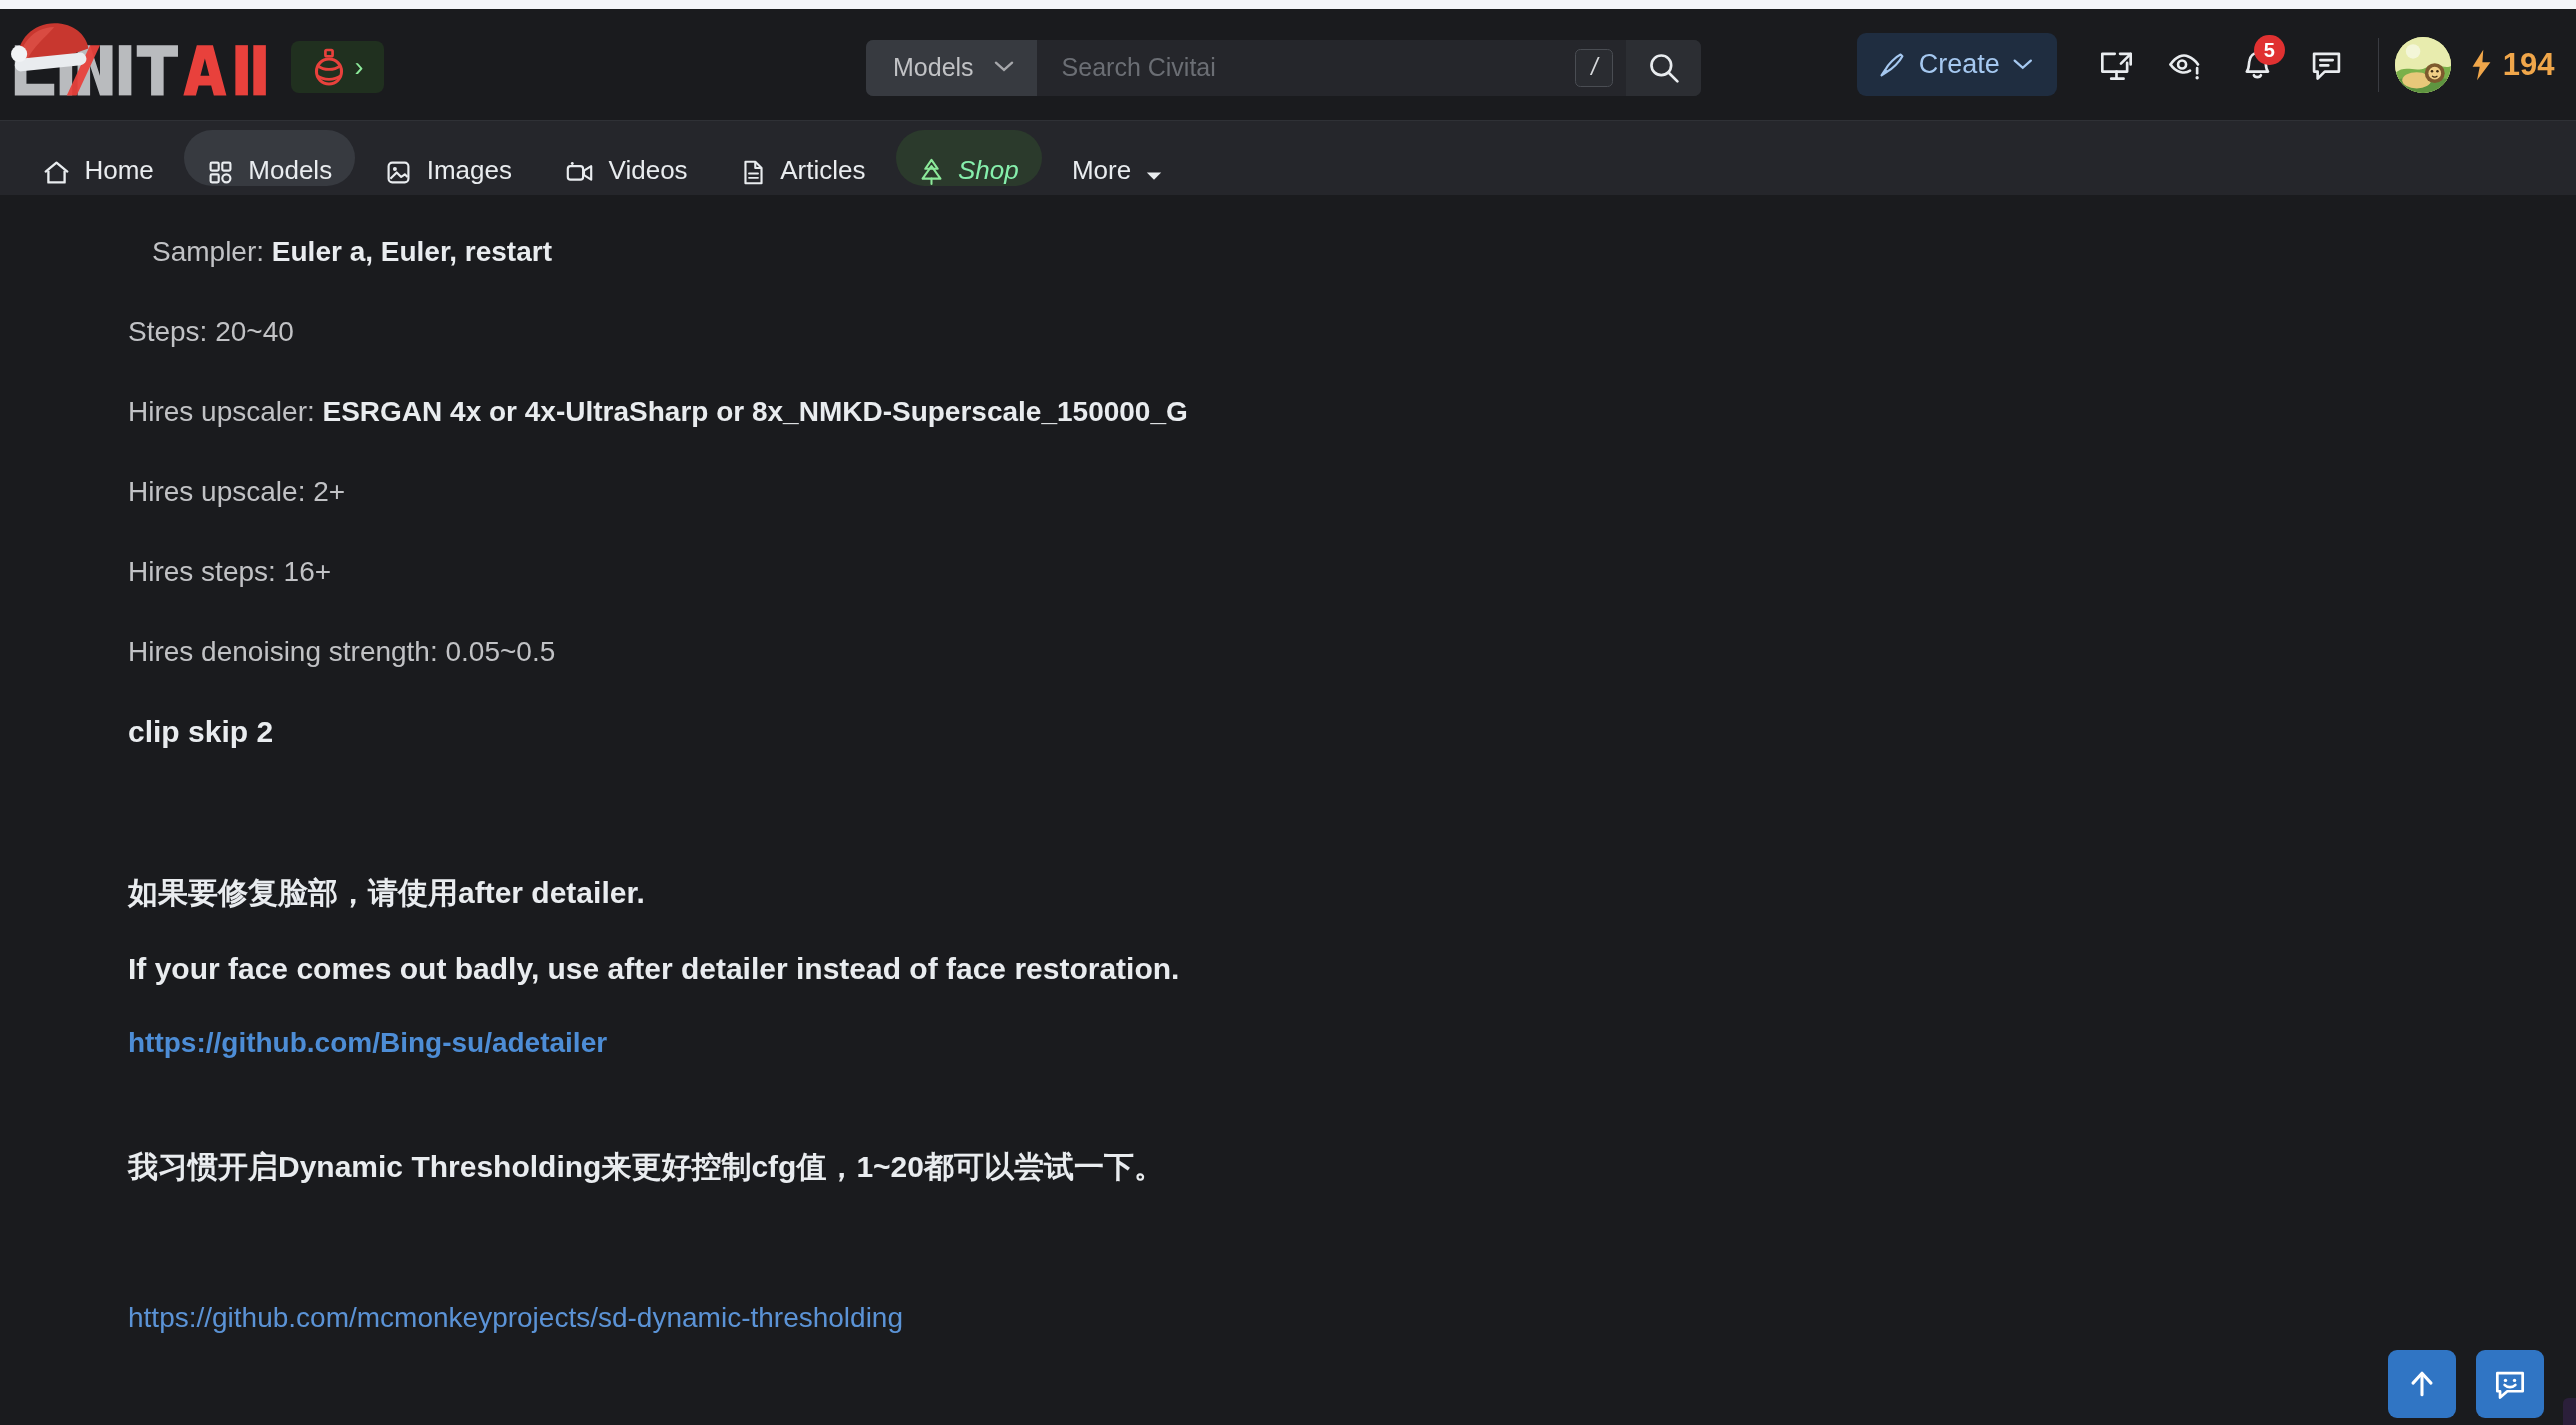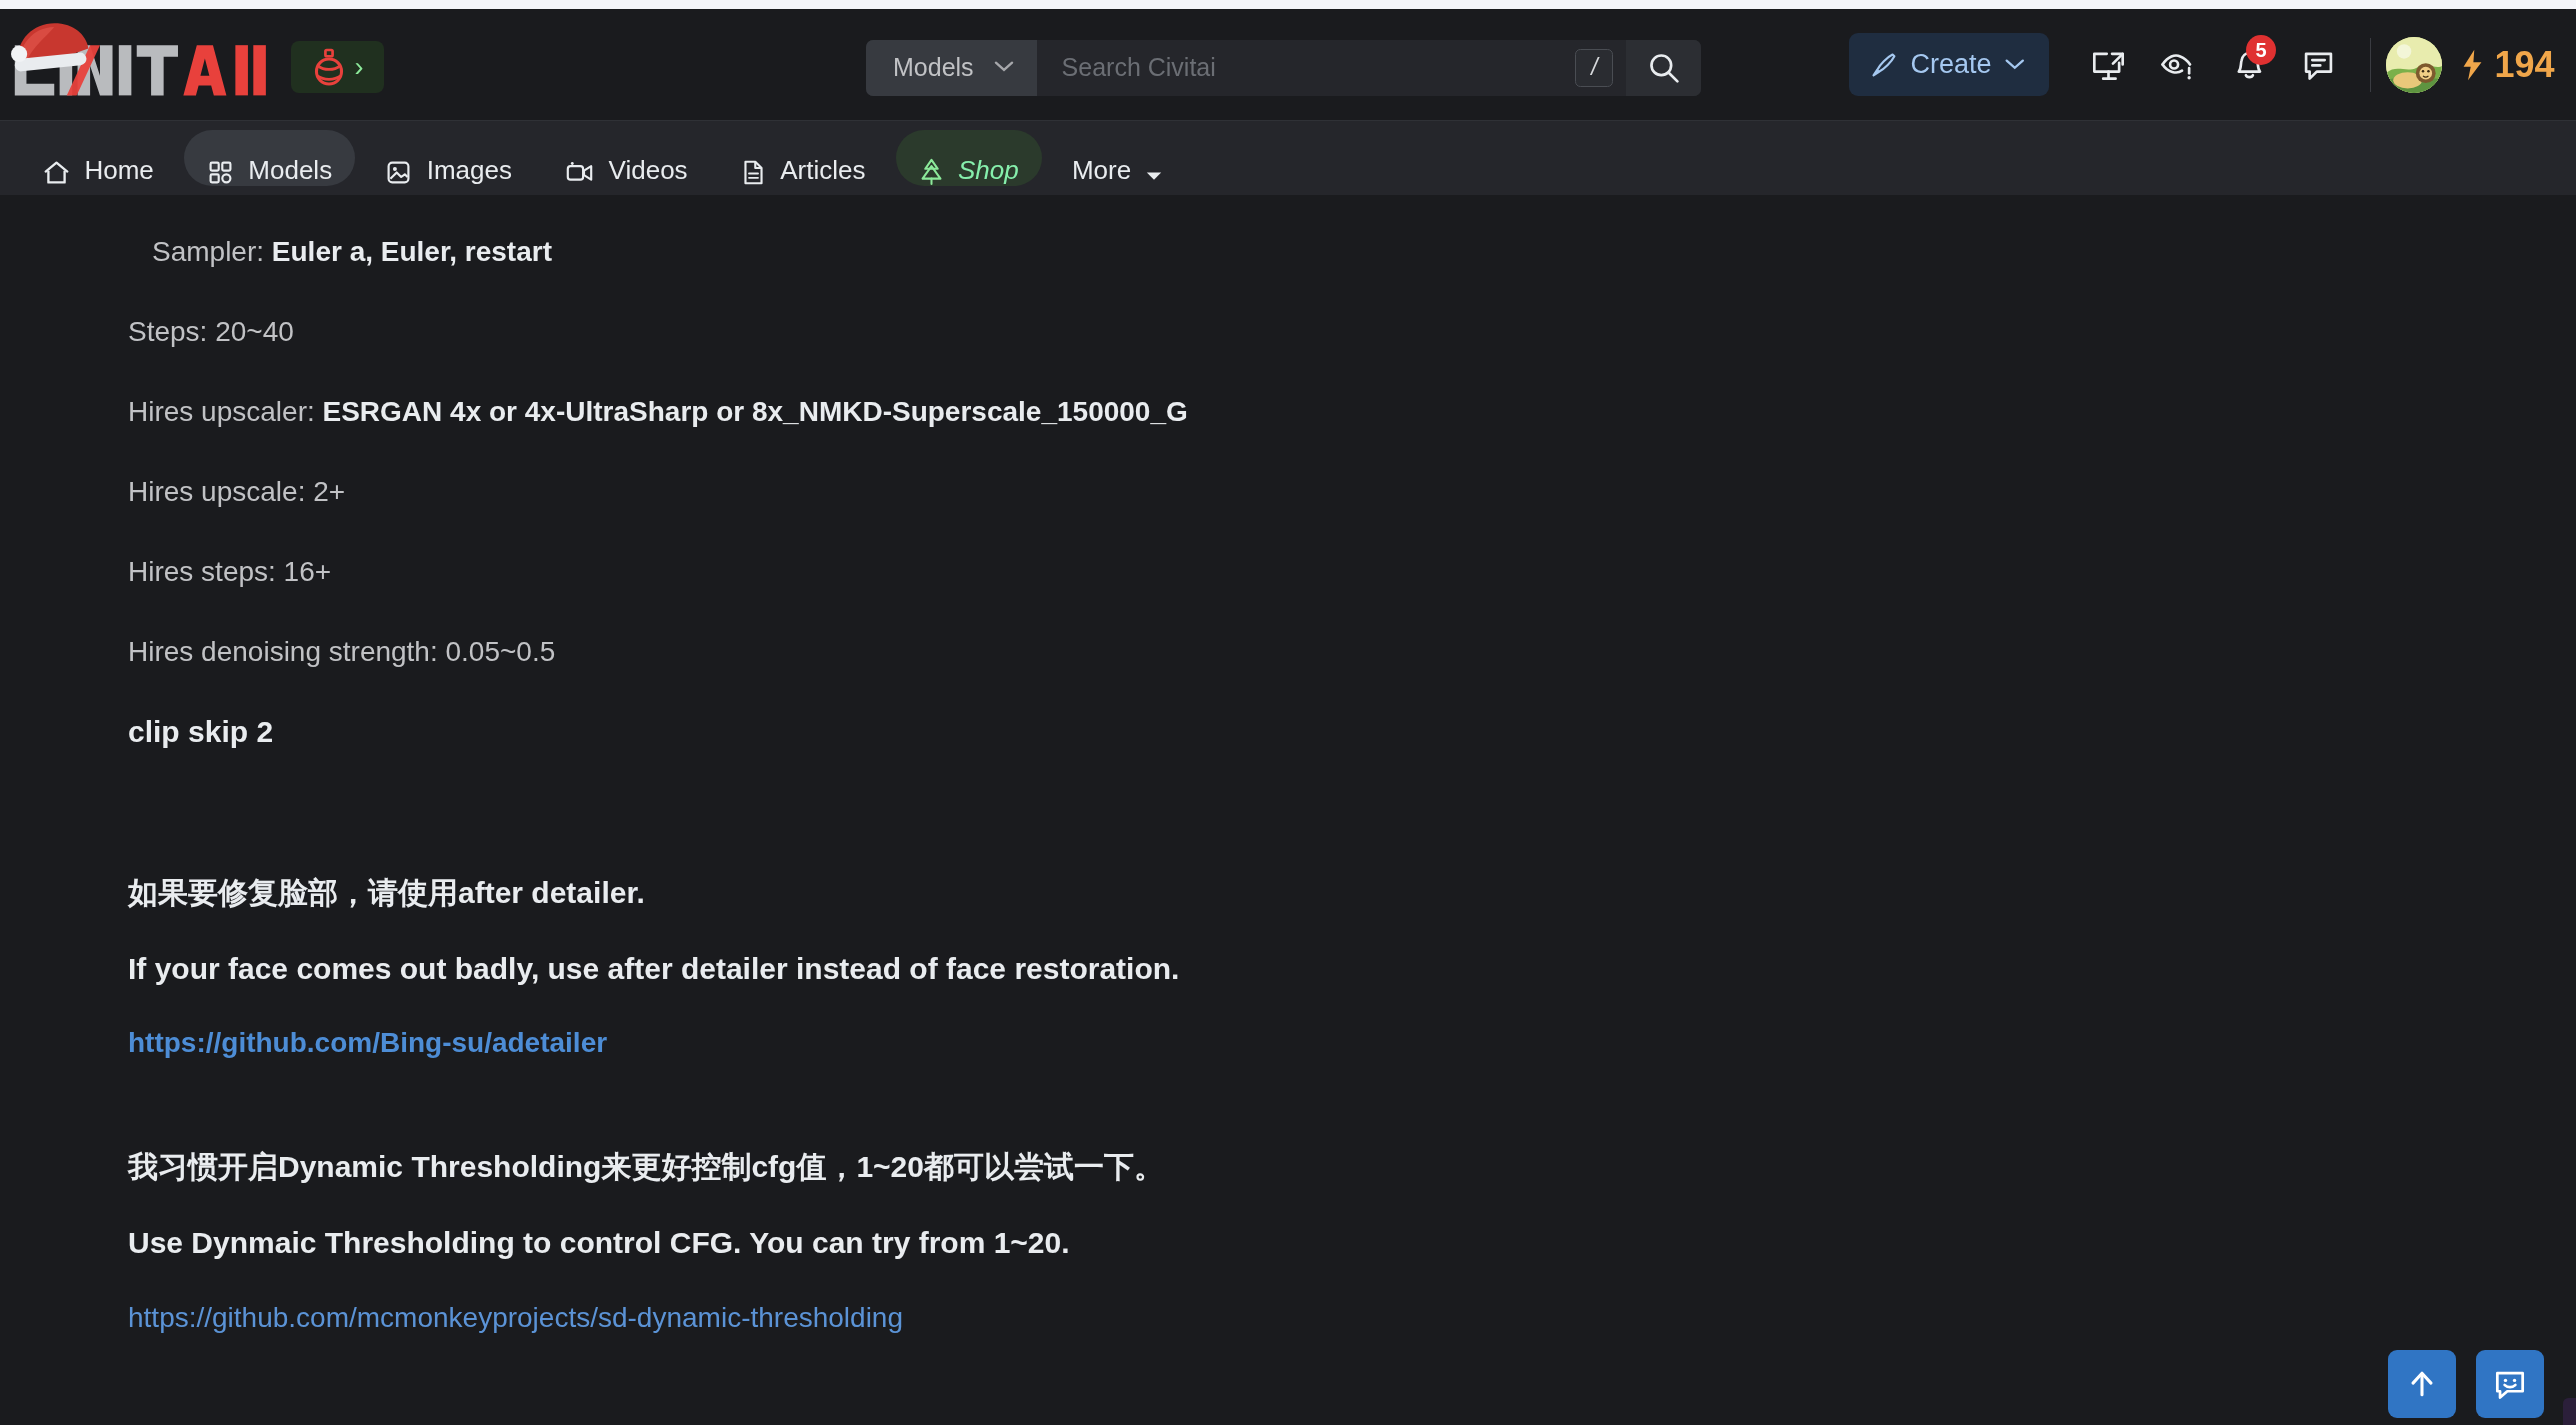--- a/index.html
+++ b/index.html
@@ -80,21 +80,21 @@
     position:absolute; top:-3.6px; right:-1.8px; min-width:30.5px; height:30.5px; padding:0 6.3px;
     background:#e03131; color:#fff; border-radius:15.3px; font-size:20px; font-weight:bold;
     display:flex; align-items:center; justify-content:center;
   }
   .hdr-divider { width:0.9px; height:54px; background:#3a3c42; margin:0 16px; }
   .avatar {
     width:56px; height:56px; border-radius:50%; overflow:hidden; cursor:pointer;
     background:#cfe08a;
   }
   .buzz { display:flex; align-items:center; gap:9px; margin-left:18px; cursor:pointer; }
-  .buzz-val { color:#f0a64a; font-size:36px; font-weight:bold; }
+  .buzz-val { color:#f0a64a; font-size:31px; font-weight:bold; }
 
   
   .navbar {
     position:absolute; left:0; top:120px; width:2576px; height:75px;
     background:#25262b; border-top:0.9px solid #2f3136;
     display:flex; align-items:center; padding-left:20px; gap:7.2px;
   }
   .nav-item {
     display:flex; align-items:flex-end; gap:14.4px; height:56px; padding:0 23px;
     border-radius:28px; color:#e9ecef; font-size:26px; cursor:pointer;
@@ -349,21 +349,20 @@
     <div class="para bold" style="top:521px;">clip skip 2</div>
 
     <div class="para bold" style="top:682px;">如果要修复脸部，请使用after detailer.</div>
 
     <div class="para bold" style="top:758px;">If your face comes out badly, use after detailer instead of face restoration.</div>
 
     <div class="para link" style="top:833px;">https://github.com/Bing-su/adetailer</div>
 
     <div class="para bold" style="top:956px;">我习惯开启Dynamic Thresholding来更好控制cfg值，1~20都可以尝试一下。</div>
 
-    <div class="para bold" style="top:1032px;">Use Dynmaic Thresholding to control CFG. You can try from 1~20.</div>
 
     <div class="para link thin" style="top:1108px;">https://github.com/mcmonkeyprojects/sd-dynamic-thresholding</div>
   </div>
 
   <div class="fabs">
     <div class="fab">
       <svg width="36" height="36" viewBox="0 0 40 40">
         <path d="M20 32 V9" stroke="#fff" stroke-width="3.4" stroke-linecap="round"></path>
         <path d="M10 19 L20 8 L30 19" fill="none" stroke="#fff" stroke-width="3.4" stroke-linecap="round" stroke-linejoin="round"></path>
       </svg>

